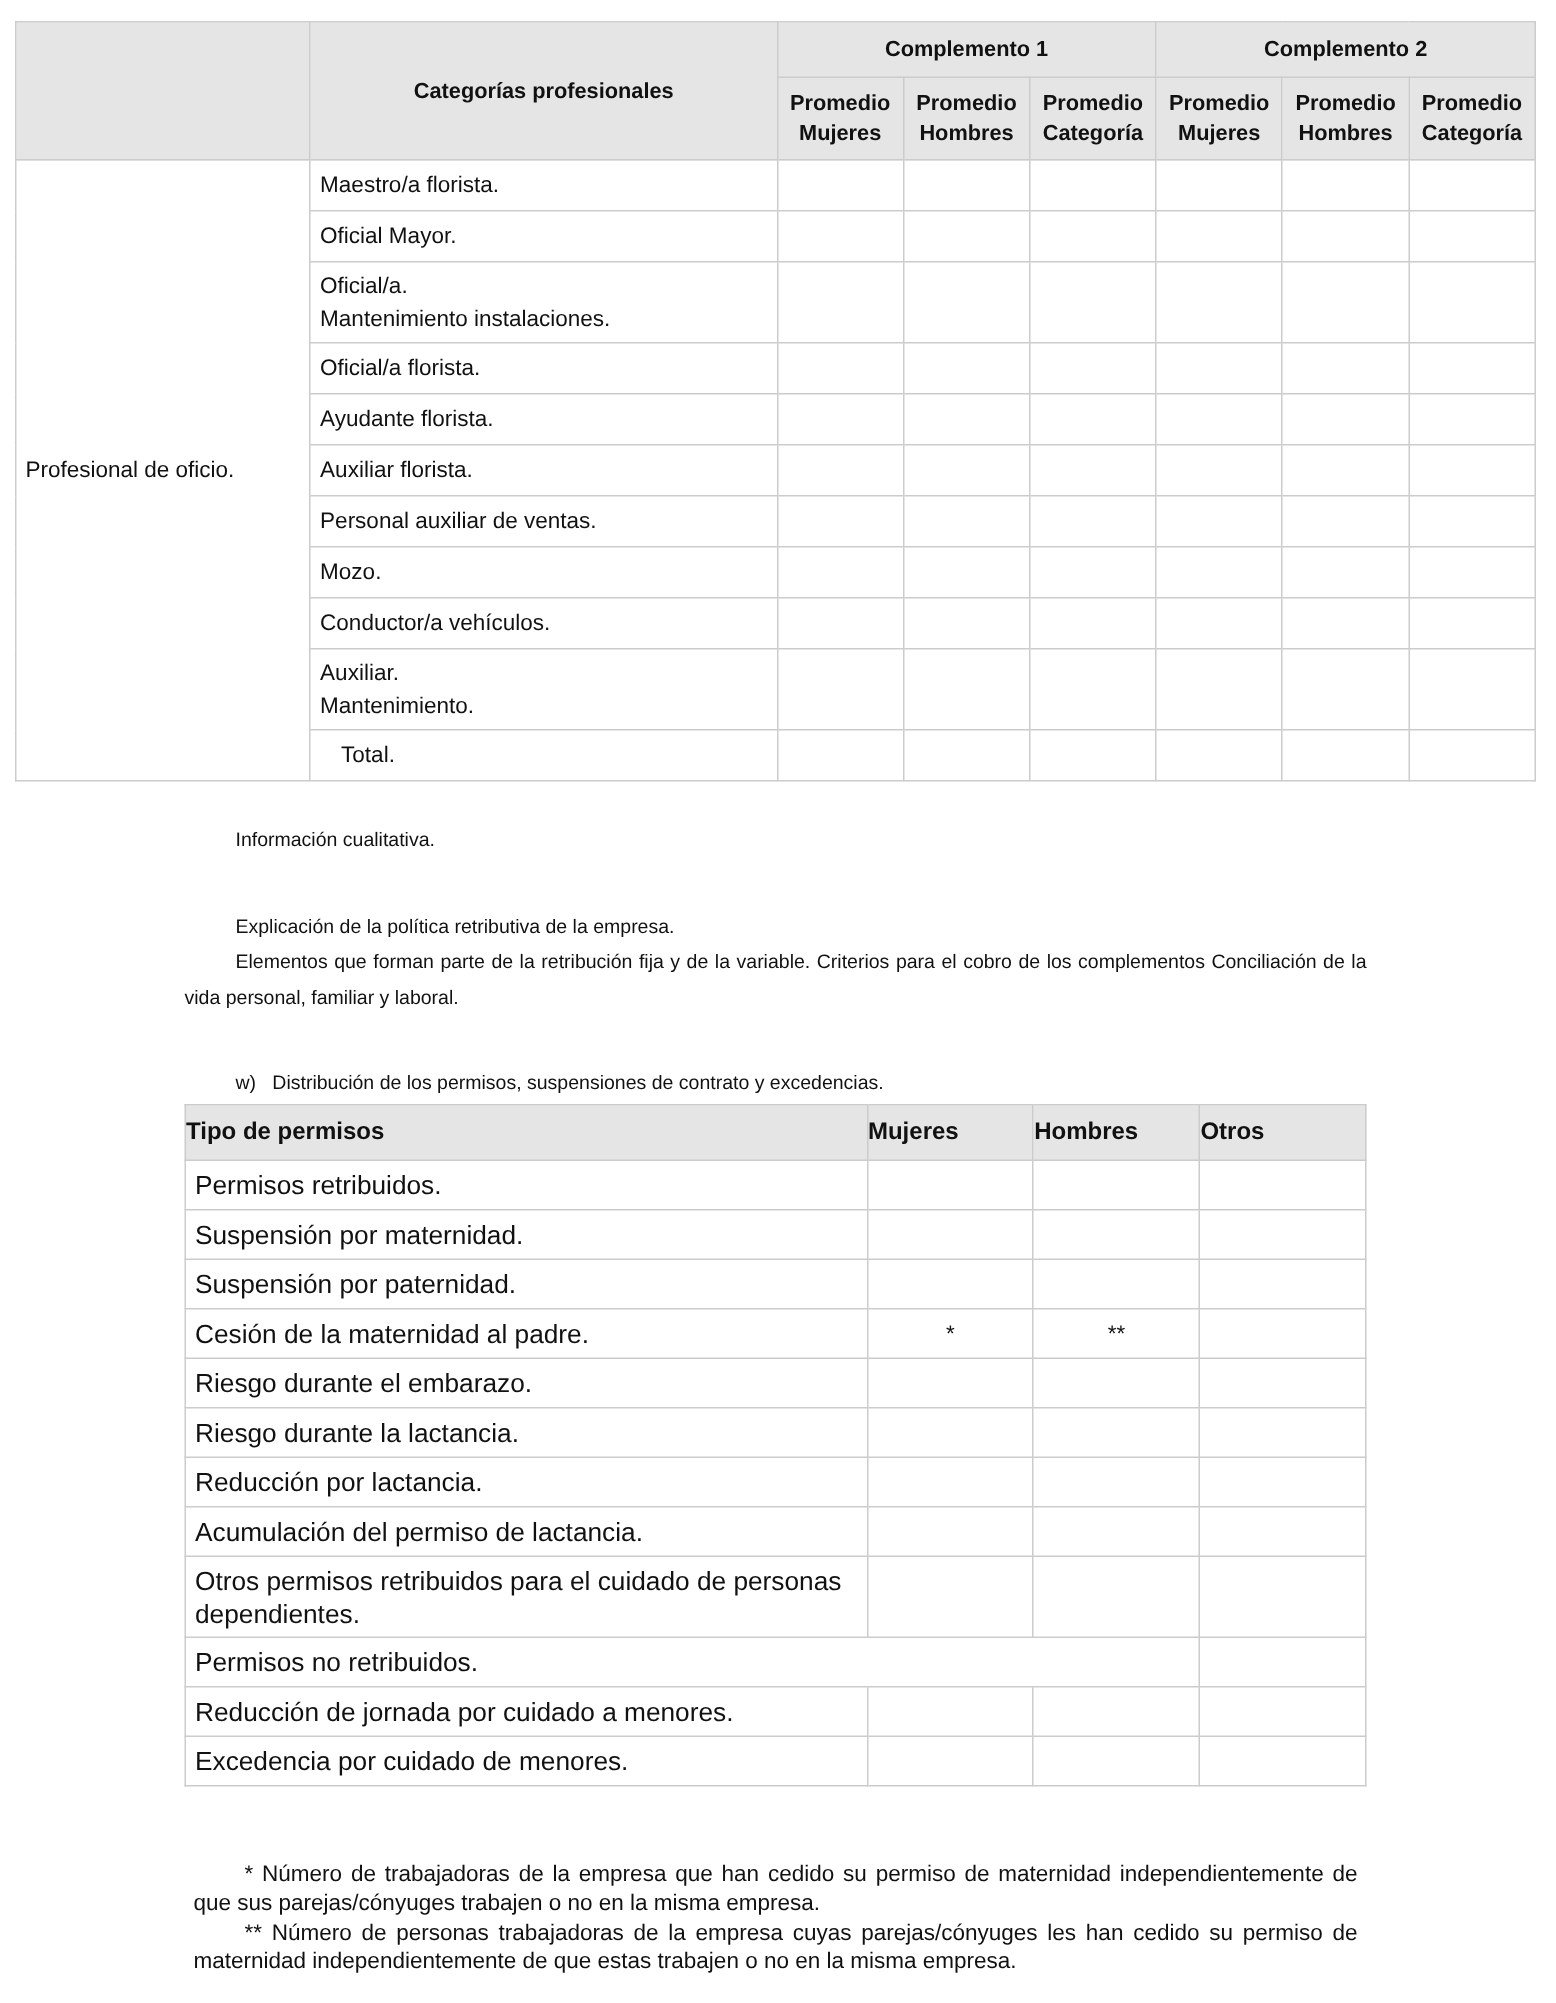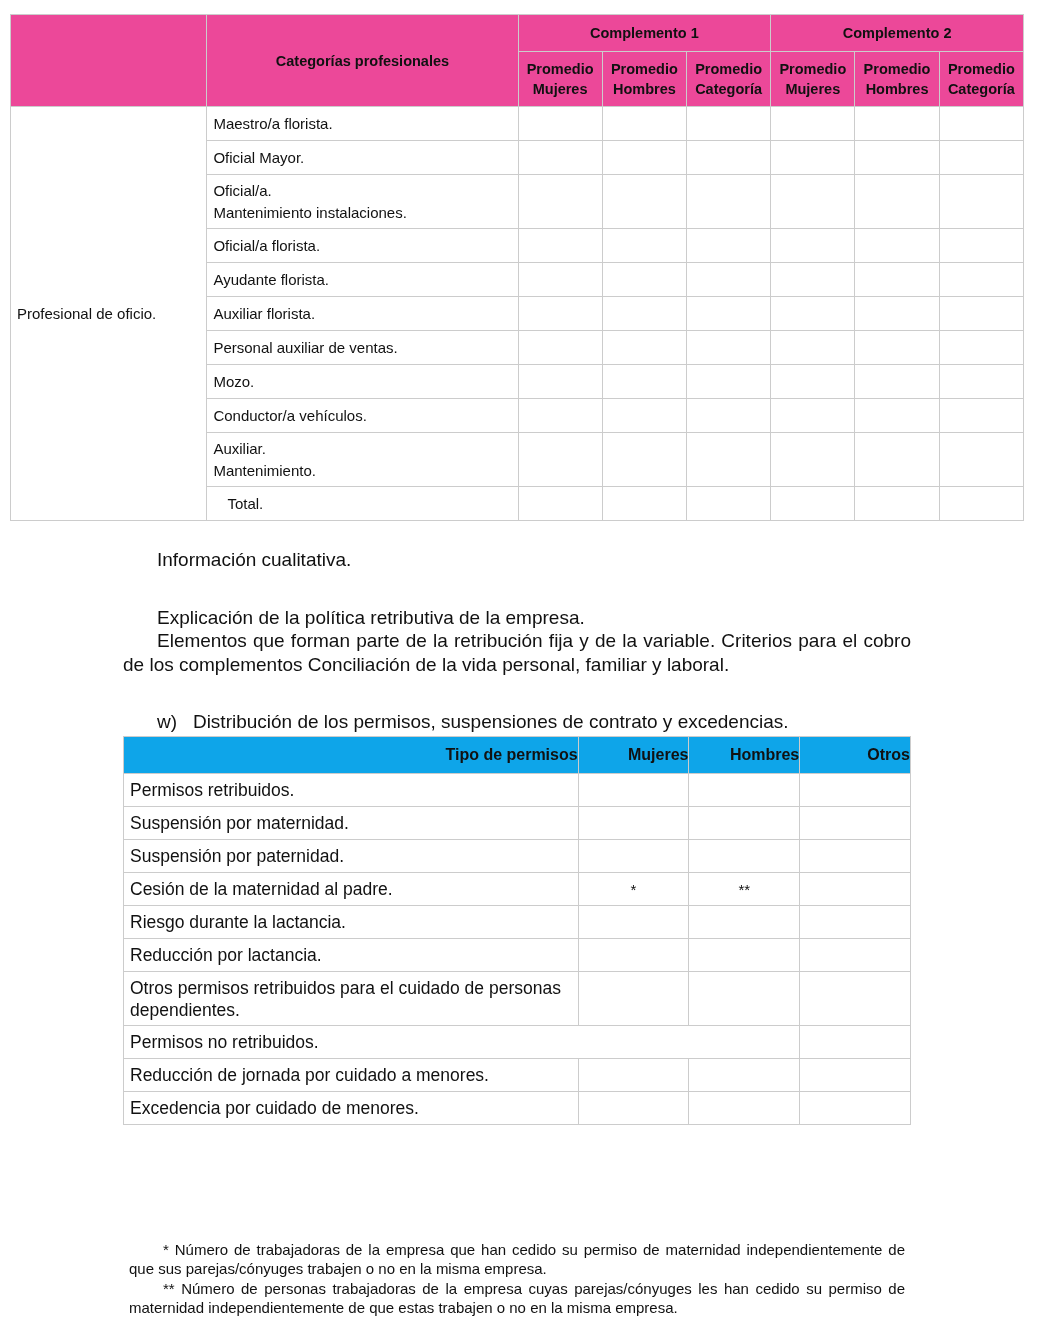--- a/index.html
+++ b/index.html
@@ -2,38 +2,38 @@
 <html><head>
 <meta charset="utf-8">
 <style>
   html, body { margin: 0; padding: 0; background: #ffffff; }
   body { width: 1037px; height: 1335px; position: relative; font-family: "Liberation Sans", sans-serif; color: #111; }
   table { border-collapse: collapse; }
   td, th { border: 1px solid #cccccc; padding: 0; }
 
   
   #t1 { position: absolute; left: 10px; top: 14px; width: 1014px; font-size: 15px; }
-  #t1 th { background: #ec4899; font-weight: bold; text-align: center; font-size: 14.5px; line-height: 20px; margin-top: 16px; }
+  #t1 th { background: #e5e5e5; font-weight: bold; text-align: center; font-size: 14.5px; line-height: 20px; margin-top: 16px; }
   #t1 .h-cat { width: 322px; }
   #t1 .h-blank { width: 202px; }
   #t1 .h-comp { height: 36px; }
   #t1 .h-sub { width: 80px; height: 54px; padding: 0 2px; }
   #t1 td { height: 33px; vertical-align: middle; }
   #t1 td.cat { padding: 0 6px; line-height: 22px; }
   #t1 td.cat.two { height: 53px; }
   #t1 td.group { padding: 0 6px; }
   #t1 td.total { padding-left: 20px; }
 
   
-  .para { position: absolute; left: 123px; width: 788px; font-size: 19px; line-height: 24px; text-align: justify; margin: 0; }
+  .para { position: absolute; left: 123px; width: 788px; font-size: 13px; line-height: 24px; text-align: justify; margin: 0; }
   .indent { text-indent: 34px; }
 
   
   #t2 { position: absolute; left: 123px; top: 736px; width: 788px; font-size: 17.5px; }
-  #t2 th { background: #0ea5e9; font-weight: bold; height: 36px; font-size: 16px; text-align: right; }
+  #t2 th { background: #e5e5e5; font-weight: bold; height: 36px; font-size: 16px; text-align: left; }
   #t2 td { height: 32px; vertical-align: middle; }
   #t2 td.label { padding: 0 6px; line-height: 22px; }
   #t2 td.label.two { height: 53px; }
   #t2 td.mark { text-align: center; font-size: 15px; }
   #t2 .c-type { width: 455px; }
   #t2 .c-num { width: 110px; }
 
   
   .foot { position: absolute; left: 129px; width: 776px; font-size: 15px; line-height: 19px; text-align: justify; margin: 0; }
 </style>
@@ -194,27 +194,39 @@
       <td class="mark"></td>
       <td></td>
     </tr>
     <tr>
       <td class="label">Cesión de la maternidad al padre.</td>
       <td class="mark">*</td>
       <td class="mark">**</td>
       <td></td>
     </tr>
     <tr>
+      <td class="label">Riesgo durante el embarazo.</td>
+      <td class="mark"></td>
+      <td class="mark"></td>
+      <td></td>
+    </tr>
+    <tr>
       <td class="label">Riesgo durante la lactancia.</td>
       <td class="mark"></td>
       <td class="mark"></td>
       <td></td>
     </tr>
     <tr>
       <td class="label">Reducción por lactancia.</td>
+      <td class="mark"></td>
+      <td class="mark"></td>
+      <td></td>
+    </tr>
+    <tr>
+      <td class="label">Acumulación del permiso de lactancia.</td>
       <td class="mark"></td>
       <td class="mark"></td>
       <td></td>
     </tr>
     <tr>
       <td class="label two">Otros permisos retribuidos para el cuidado de personas dependientes.</td>
       <td class="mark"></td>
       <td class="mark"></td>
       <td></td>
     </tr>

